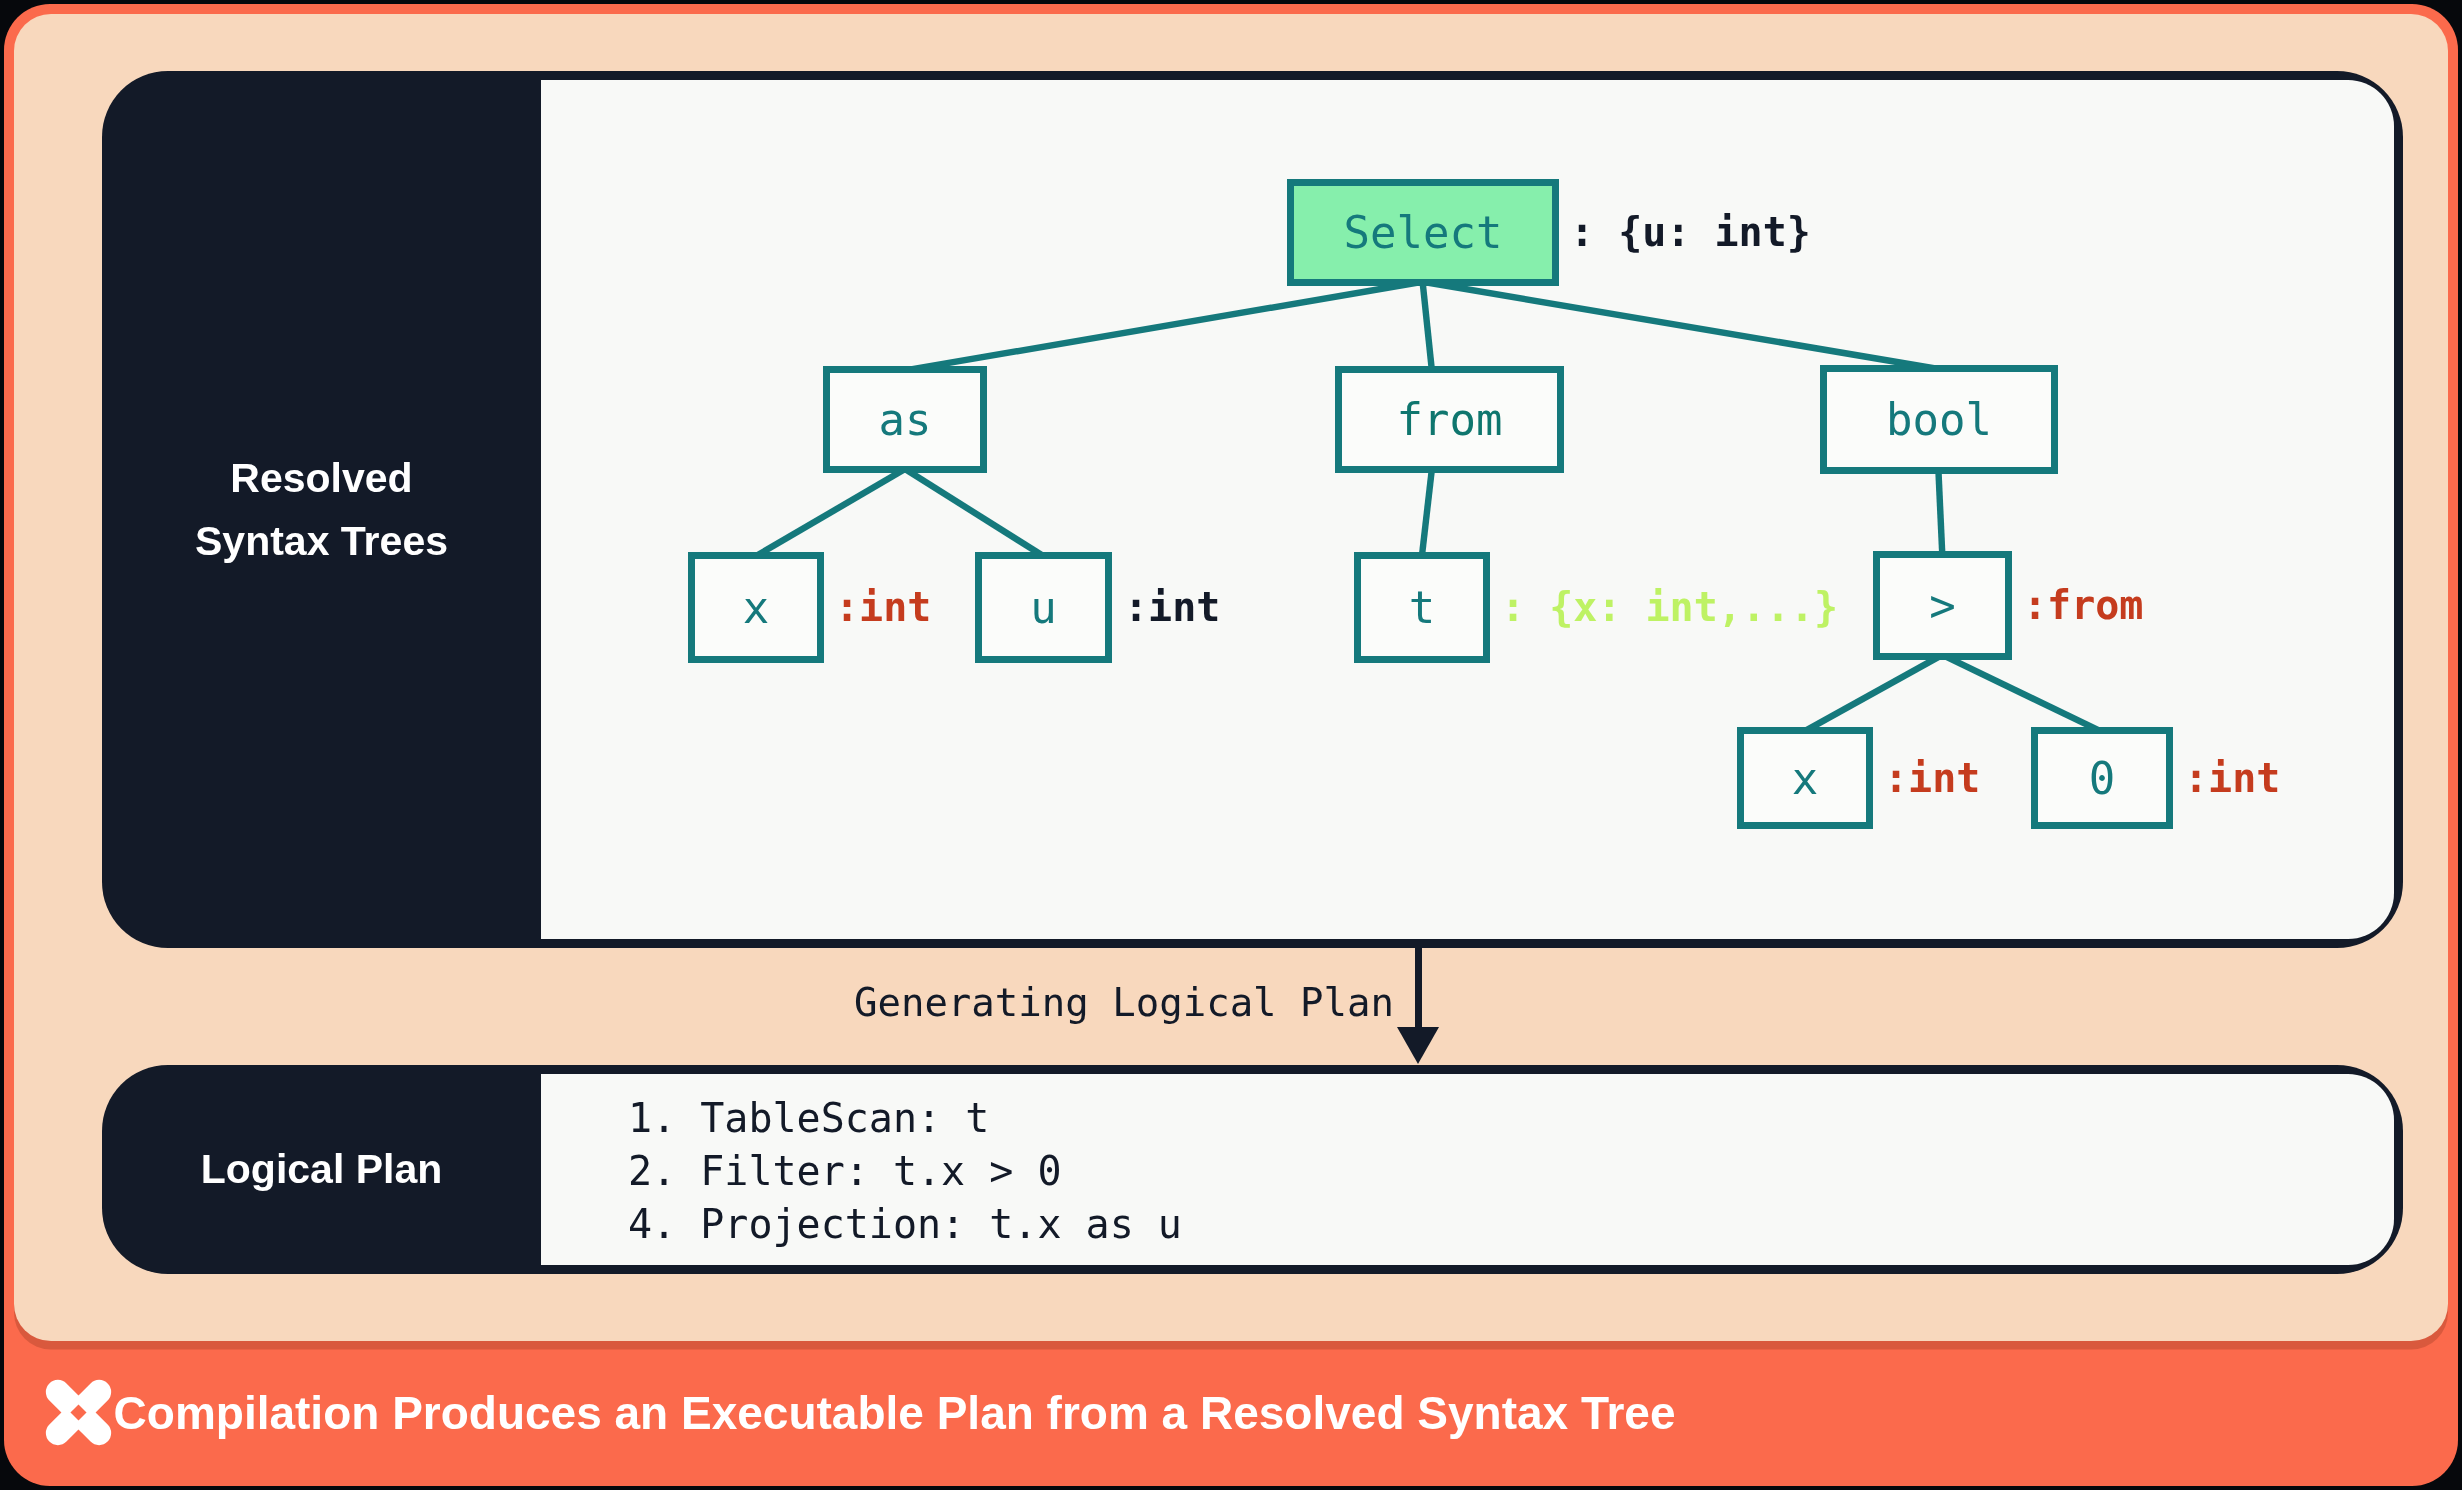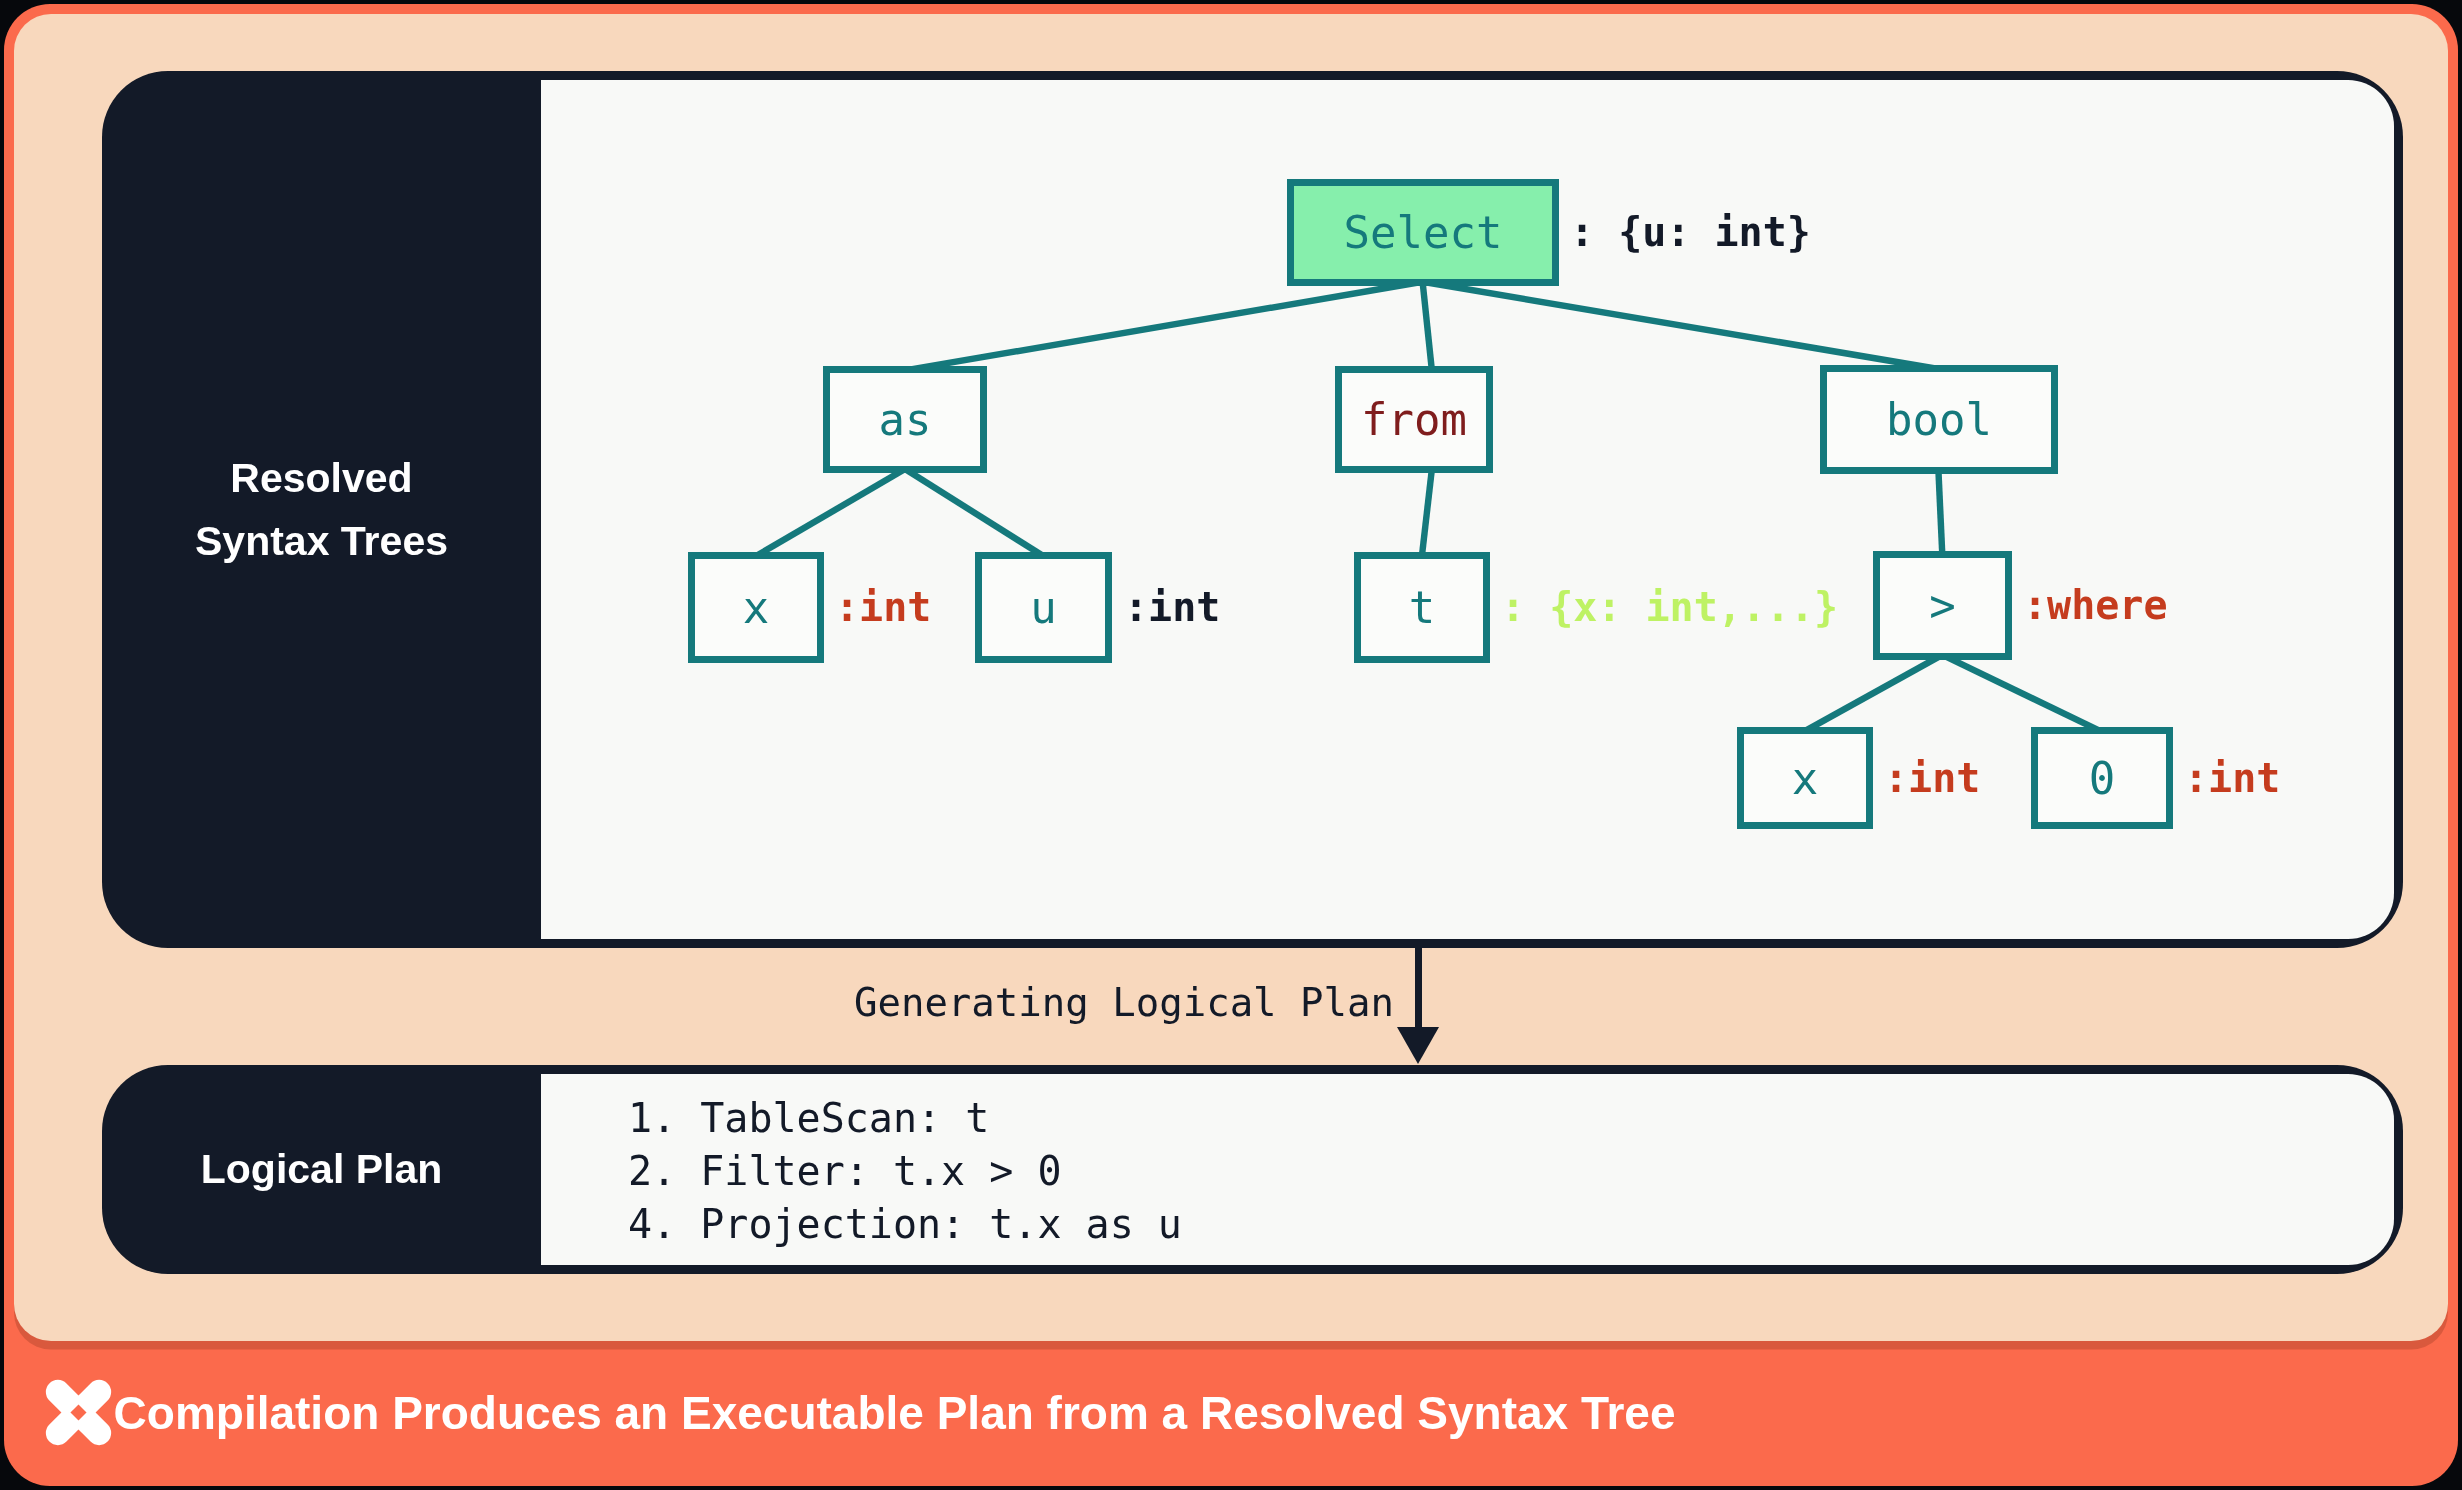--- a/index.html
+++ b/index.html
@@ -62,42 +62,42 @@
         <line x1="2717" y1="916" x2="2939" y2="1023" stroke="#15797c" stroke-width="9"></line>
       </svg>
     <div id="nodeLayer">
         <div class="node" style="left: 1287px; top: 179px; width: 272px; height: 107px; background: #86efac; border: 7.1px solid rgb(21, 121, 124); color: rgb(21, 121, 124);">
           <span>Select</span>
         </div>
         <div class="annotation" style="left: 1570px; top: 232px; color: rgb(19, 26, 40);">: {u: int}</div>
         <div class="node" style="left: 823px; top: 366px; width: 164px; height: 107px; background: rgb(251, 252, 250); border: 7.1px solid rgb(21, 121, 124); color: rgb(21, 121, 124);">
           <span>as</span>
         </div>
-        <div class="node" style="left: 1335px; top: 366px; width: 158px; height: 107px; background: rgb(251, 252, 250); border: 7.1px solid rgb(21, 121, 124); color: #7f1d1d; align-items: center;">
+        <div class="node" style="left: 1335px; top: 366px; width: 229px; height: 107px; background: rgb(251, 252, 250); border: 7.1px solid rgb(21, 121, 124); color: #0f766e; align-items: center;">
           <span>from</span>
         </div>
         <div class="node" style="left: 1820px; top: 365px; width: 238px; height: 109px; background: rgb(251, 252, 250); border: 7.1px solid rgb(21, 121, 124); color: rgb(21, 121, 124);">
           <span>bool</span>
         </div>
         <div class="node" style="left: 688px; top: 552px; width: 136px; height: 111px; background: rgb(251, 252, 250); border: 7.1px solid rgb(21, 121, 124); color: rgb(21, 121, 124);">
           <span>x</span>
         </div>
         <div class="annotation" style="left: 835px; top: 607px; color: rgb(197, 60, 30);">:int</div>
         <div class="node" style="left: 975px; top: 552px; width: 137px; height: 111px; background: rgb(251, 252, 250); border: 7.1px solid rgb(21, 121, 124); color: rgb(21, 121, 124);">
           <span>u</span>
         </div>
         <div class="annotation" style="left: 1124px; top: 607px; color: rgb(19, 26, 40);">:int</div>
         <div class="node" style="left: 1354px; top: 552px; width: 136px; height: 111px; background: rgb(251, 252, 250); border: 7.1px solid rgb(21, 121, 124); color: rgb(21, 121, 124);">
           <span>t</span>
         </div>
         <div class="annotation" style="left: 1501px; top: 607px; color: #bef264;">: {x: int,...}</div>
         <div class="node" style="left: 1873px; top: 551px; width: 139px; height: 109px; background: rgb(251, 252, 250); border: 7.1px solid rgb(21, 121, 124); color: rgb(21, 121, 124);">
           <span>&gt;</span>
         </div>
-        <div class="annotation" style="left: 2023px; top: 605px; color: rgb(197, 60, 30);">:where</div>
+        <div class="annotation" style="left: 2023px; top: 605px; color: rgb(197, 60, 30);">:from</div>
         <div class="node" style="left: 1737px; top: 727px; width: 136px; height: 102px; background: rgb(251, 252, 250); border: 7.1px solid rgb(21, 121, 124); color: rgb(21, 121, 124);">
           <span>x</span>
         </div>
         <div class="annotation" style="left: 1884px; top: 778px; color: rgb(197, 60, 30);">:int</div>
         <div class="node" style="left: 2031px; top: 727px; width: 142px; height: 102px; background: rgb(251, 252, 250); border: 7.1px solid rgb(21, 121, 124); color: rgb(21, 121, 124);">
           <span>0</span>
         </div>
         <div class="annotation" style="left: 2184px; top: 778px; color: rgb(197, 60, 30);">:int</div>
       </div>
   </div>

